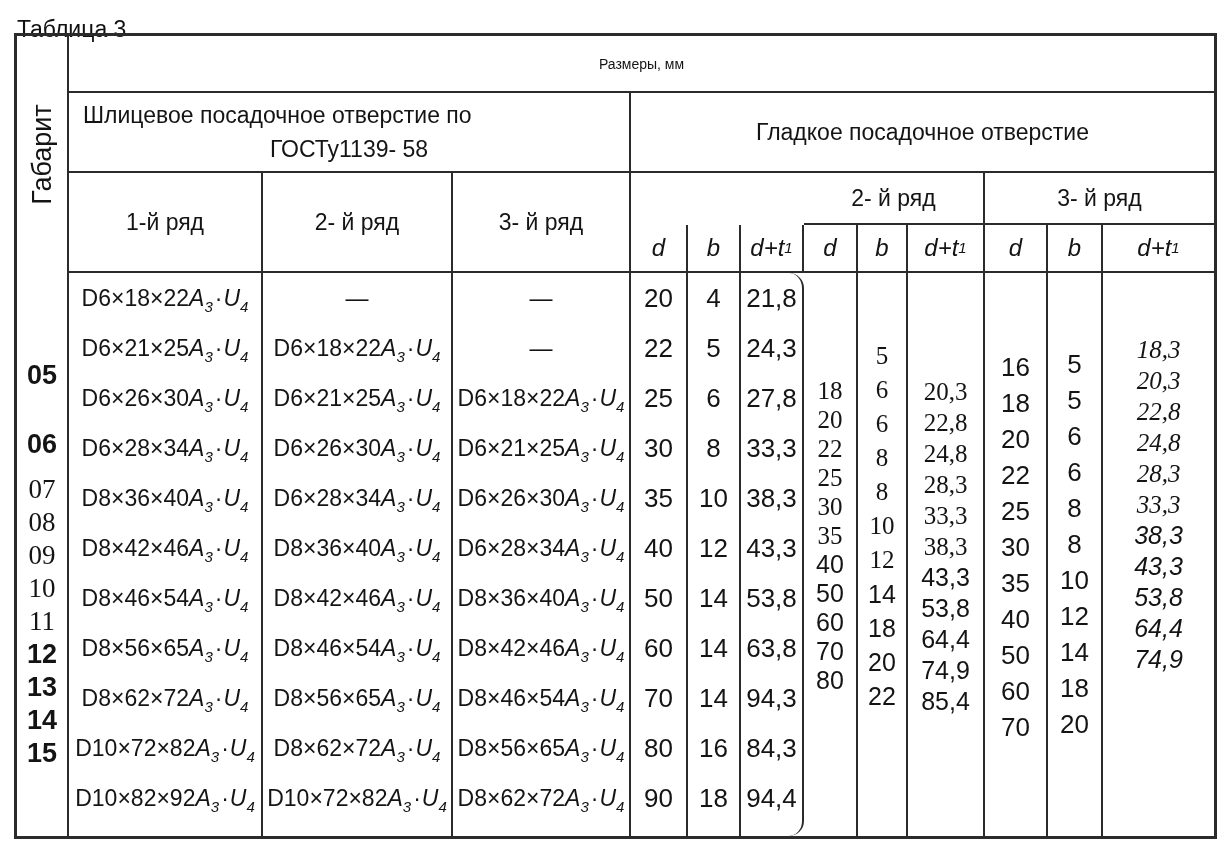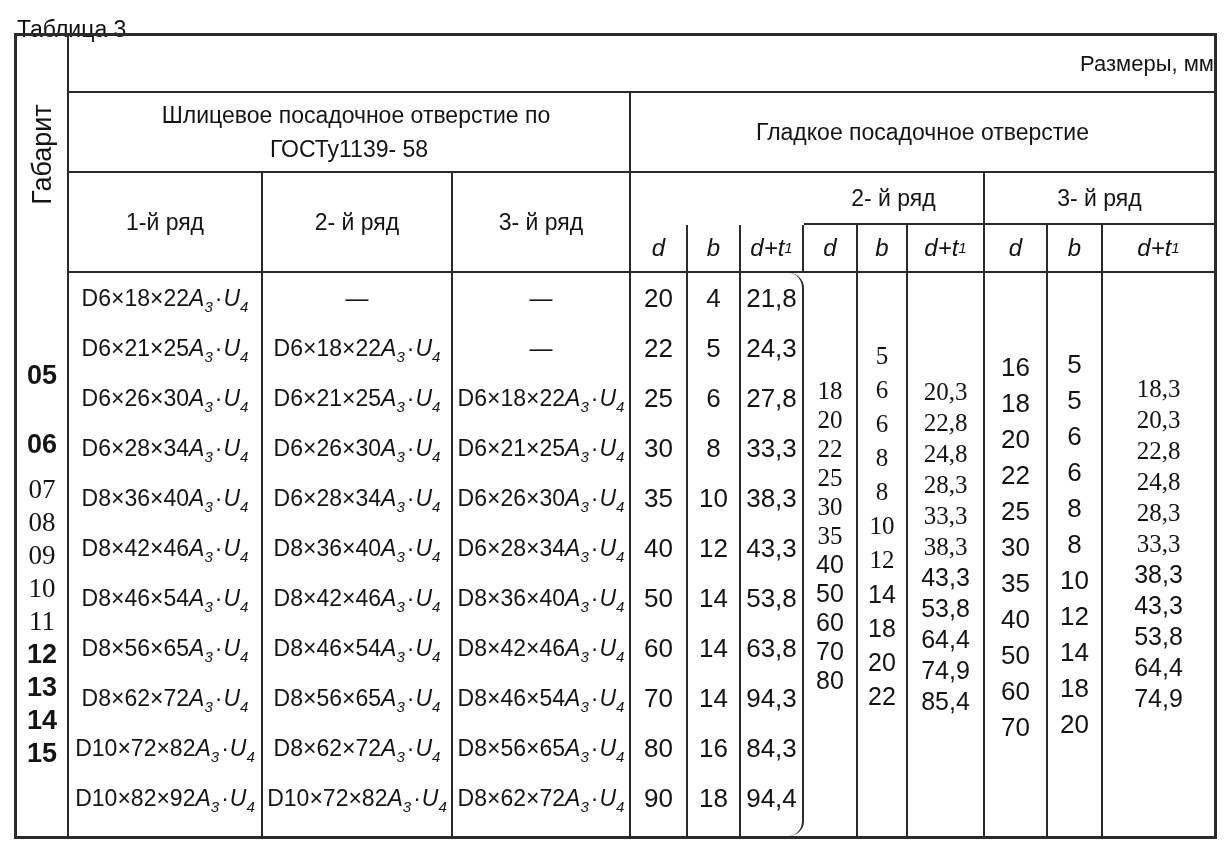--- a/index.html
+++ b/index.html
@@ -18,36 +18,36 @@
     grid-template-columns:52px 194px 190px 178px 57px 53px 63px 54px 50px 77px 63px 55px 111px;
     grid-template-rows:57px 80px 52px 48px 563px;
   }
   .cell{box-sizing:border-box;display:flex;align-items:center;justify-content:center;overflow:hidden;}
   .br{border-right:2px solid #2b2b2b;}
   .bb{border-bottom:2px solid #2b2b2b;}
 
   
   .a-gabh{grid-area:1/1/5/2;}
   .a-gabd{grid-area:5/1/6/2;align-items:flex-start;}
-  .a-sizes{grid-area:1/2/2/14;font-size:22px;justify-content:flex-end;}
+  .a-sizes{grid-area:1/2/2/14;font-size:14px;}
   .a-splh{grid-area:2/2/3/5;flex-direction:column;justify-content:center;align-items:stretch;font-size:23px;}
   .a-smoh{grid-area:2/5/3/14;font-size:23px;}
   .a-r1{grid-area:3/2/5/3;} .a-r2{grid-area:3/3/5/4;} .a-r3{grid-area:3/4/5/5;}
   .a-s1{grid-area:3/5/4/8;} .a-s2{grid-area:3/8/4/11;} .a-s3{grid-area:3/11/4/14;}
   .a-h1d{grid-area:4/5/5/6;} .a-h1b{grid-area:4/6/5/7;} .a-h1t{grid-area:4/7/5/8;}
   .a-h2d{grid-area:4/8/5/9;} .a-h2b{grid-area:4/9/5/10;} .a-h2t{grid-area:4/10/5/11;}
   .a-h3d{grid-area:4/11/5/12;} .a-h3b{grid-area:4/12/5/13;} .a-h3t{grid-area:4/13/5/14;}
   .a-d1{grid-area:5/2/6/3;} .a-d2{grid-area:5/3/6/4;} .a-d3{grid-area:5/4/6/5;}
   .a-g1d{grid-area:5/5/6/6;} .a-g1b{grid-area:5/6/6/7;} .a-g1t{grid-area:5/7/6/8;border-radius:15px;}
   .a-g2d{grid-area:5/8/6/9;} .a-g2b{grid-area:5/9/6/10;} .a-g2t{grid-area:5/10/6/11;}
   .a-g3d{grid-area:5/11/6/12;} .a-g3b{grid-area:5/12/6/13;} .a-g3t{grid-area:5/13/6/14;}
 
   .rot{transform:rotate(-90deg);font-size:27px;white-space:nowrap;}
   .ryad{font-size:23px;}
-  .splh-l1{text-align:center;padding-left:14px;line-height:34px;}
+  .splh-l1{text-align:left;padding-left:14px;line-height:34px;}
   .splh-l2{text-align:center;line-height:34px;}
 
   .ital{font-style:italic;font-size:24px;}
   .ital sub,.sfx sub{font-size:15px;line-height:0;}
 
   
   .list{flex-direction:column;justify-content:flex-start;align-items:stretch;}
   .ln{display:flex;align-items:center;justify-content:center;flex:0 0 auto;}
 
   .c-sp .ln{height:50px;font-size:23px;white-space:nowrap;}
@@ -60,21 +60,21 @@
   .c-gab .ln{height:33px;font-size:27px;}
   .c-gab .ln:nth-child(1){margin-bottom:36px;}
   .c-gab .ln:nth-child(2){margin-bottom:12px;}
   .c-gab .ln:nth-child(n+3):nth-child(-n+7){font-family:"Liberation Serif",serif;font-weight:400;}
 
   .c-2d{padding-top:103px;} .c-2d .ln{height:29px;font-size:25px;}
   .c-2b{padding-top:66px;}  .c-2b .ln{height:34px;font-size:25px;}
   .c-2t{padding-top:103px;} .c-2t .ln{height:31px;font-size:25px;}
   .c-3d{padding-top:76px;}  .c-3d .ln{height:36px;font-size:26px;}
   .c-3b{padding-top:73px;}  .c-3b .ln{height:36px;font-size:26px;}
-  .c-3t{padding-top:100px;} .c-3t .ln{height:31px;font-size:25px;}
+  .c-3t{padding-top:61px;font-style:italic;} .c-3t .ln{height:31px;font-size:25px;}
 
   .serif6 .ln:nth-child(-n+6){font-family:"Liberation Serif",serif;}
   .serif7 .ln:nth-child(-n+7){font-family:"Liberation Serif",serif;}
 </style>
 </head>
 <body>
 
 <div class="doc-title">Таблица 3</div>
 
 <div class="tbl">

